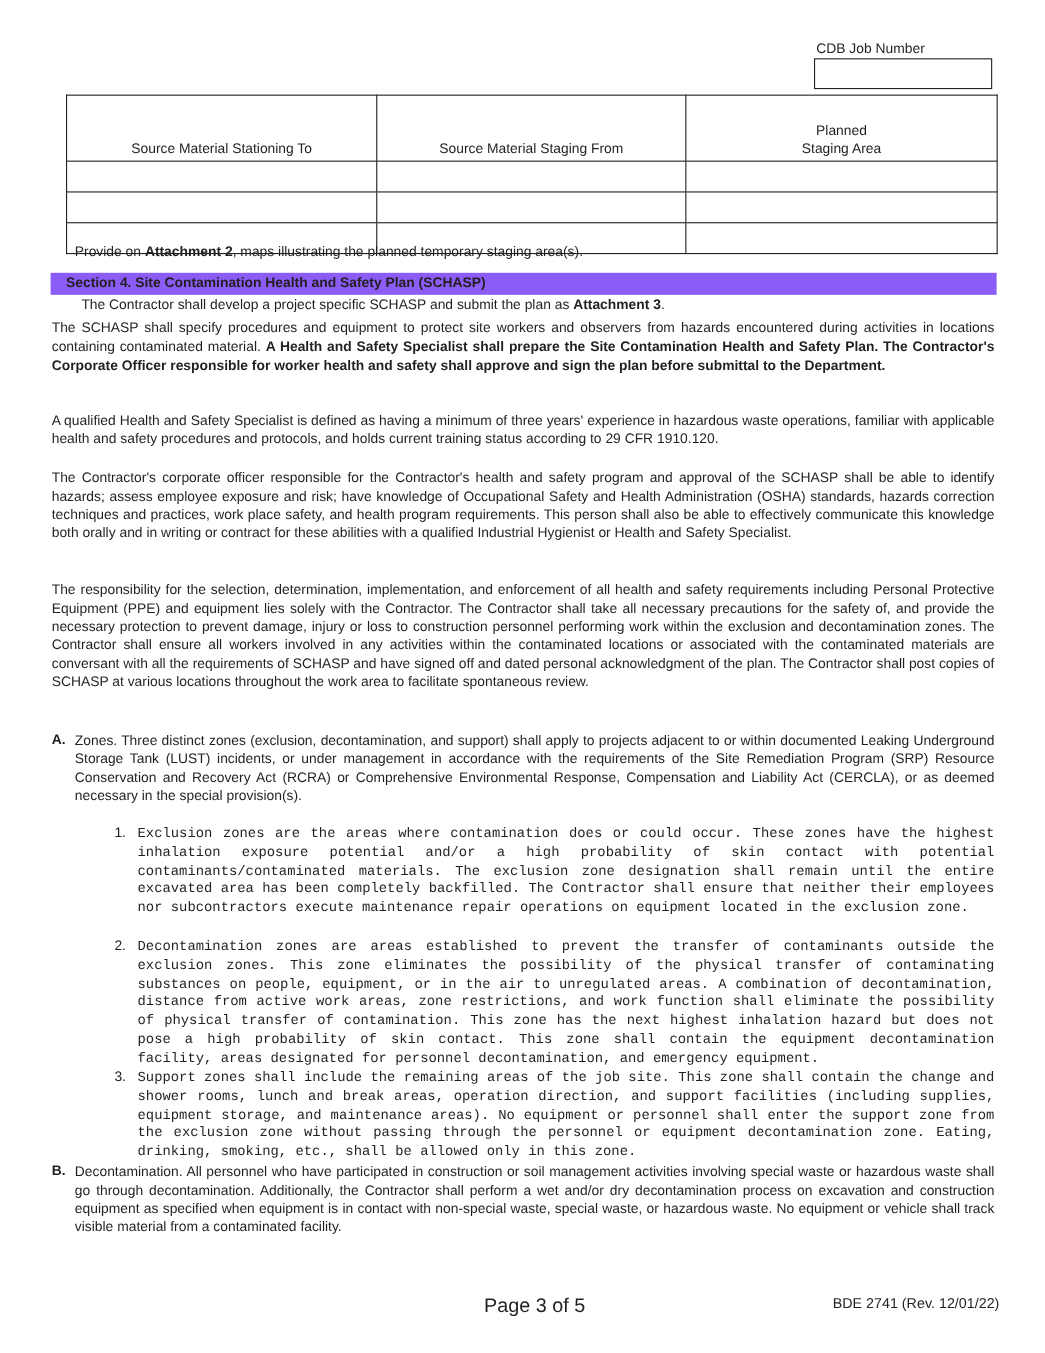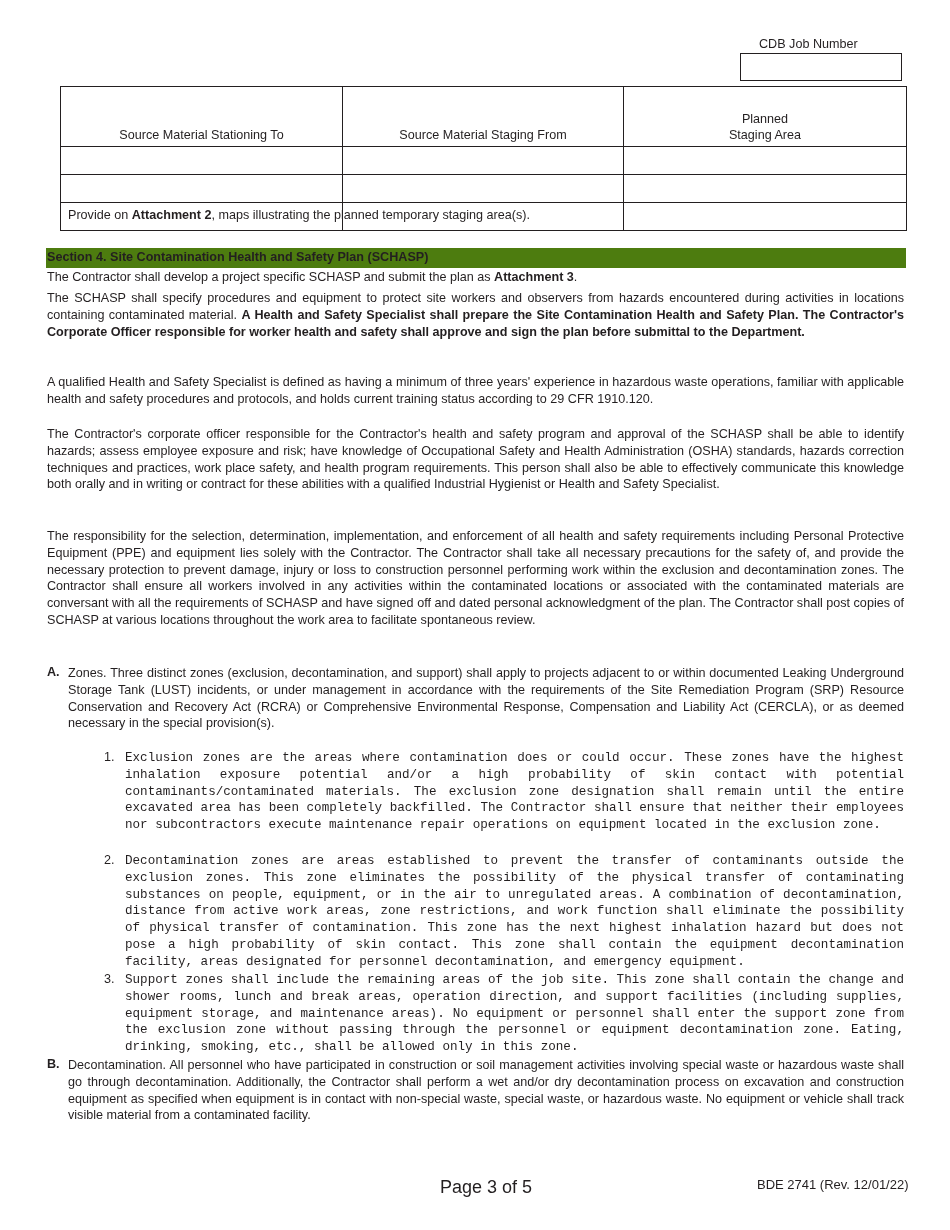--- a/index.html
+++ b/index.html
@@ -15,21 +15,20 @@
       font-size: 12.6px;
       color: #231f20;
       overflow: hidden;
     }
     .abs { position: absolute; }
 
     
     .cdb-label {
       left: 742px; top: 37px;
       font-size: 12.6px;
-      margin-left: 17px;
     }
     .cdb-box {
       left: 740px; top: 53px;
       width: 162px; height: 28px;
       border: 1px solid #231f20;
       box-sizing: border-box;
       background: #fff;
     }
 
     
@@ -57,31 +56,31 @@
     .staging-table td input {
       width: 100%; height: 100%;
       border: none; outline: none;
       background: transparent;
       box-sizing: border-box;
       font-family: "Liberation Sans", sans-serif;
       font-size: 12.6px;
     }
 
     .attach-note {
-      left: 68px; top: 208px;
+      left: 68px; top: 222px;
       white-space: nowrap;
     }
 
     .section-header {
       left: 46px; top: 248px;
       width: 860px; height: 20px;
-      background: #4d7c0f;
+      background: #8b5cf6;
       font-weight: bold;
       line-height: 18px;
-      padding-left: 1px;
+      padding-left: 14px;
       box-sizing: border-box;
     }
 
     .para {
       left: 47px;
       width: 857px;
       line-height: 16.8px;
       text-align: justify;
     }
     .para b { font-weight: bold; }
@@ -150,21 +149,21 @@
       <td><input value="" style=""></td>
       <td><input value="" style=""></td>
     </tr>
   </tbody>
 </table>
 
 <div class="abs attach-note"><span>Provide on </span><b>Attachment 2</b><span>, maps illustrating the planned temporary staging area(s).</span></div>
 
 <div class="abs section-header">Section 4. Site Contamination Health and Safety Plan (SCHASP)</div>
 
-<div class="abs para" style="top:269px;"><span>The Contractor shall develop a project specific SCHASP and submit the plan as </span><b>Attachment 3</b><span>.</span></div>
+<div class="abs para" style="top:269px;margin-left:27px;"><span>The Contractor shall develop a project specific SCHASP and submit the plan as </span><b>Attachment 3</b><span>.</span></div>
 
 <div class="abs para" style="top:290px;"><span>The SCHASP shall specify procedures and equipment to protect site workers and observers from hazards encountered during activities in locations containing contaminated material.  </span><b>A Health and Safety Specialist shall prepare the Site Contamination Health and Safety Plan.  The Contractor's Corporate Officer responsible for worker health and safety shall approve and sign the plan before submittal to the Department.</b></div>
 
 <div class="abs para" style="top:374px;">A qualified Health and Safety Specialist is defined as having a minimum of three years' experience in hazardous waste operations, familiar with applicable health and safety procedures and protocols, and holds current training status according to 29 CFR 1910.120.</div>
 
 <div class="abs para" style="top:426px;">The Contractor's corporate officer responsible for the Contractor's health and safety program and approval of the SCHASP shall be able to identify hazards;  assess employee exposure and risk;  have knowledge of Occupational Safety and Health Administration (OSHA) standards, hazards correction techniques and practices, work place safety, and health program requirements.  This person shall also be able to effectively communicate this knowledge both orally and in writing or contract for these abilities with a qualified Industrial Hygienist or Health and Safety Specialist.</div>
 
 <div class="abs para" style="top:528px;">The responsibility for the selection, determination, implementation, and enforcement of all health and safety requirements including Personal Protective Equipment (PPE) and equipment lies solely with the Contractor.  The Contractor shall take all necessary precautions for the safety of, and provide the necessary protection to prevent damage, injury or loss to construction personnel performing work within the exclusion and decontamination zones.  The Contractor shall ensure all workers involved in any activities within the contaminated locations or associated with the contaminated materials are conversant with all the requirements of SCHASP and have signed off and dated personal acknowledgment of the plan.  The Contractor shall post copies of SCHASP at various locations throughout the work area to facilitate spontaneous review.</div>
 
 <div class="abs list-letter" style="top:665px;">A.</div>

